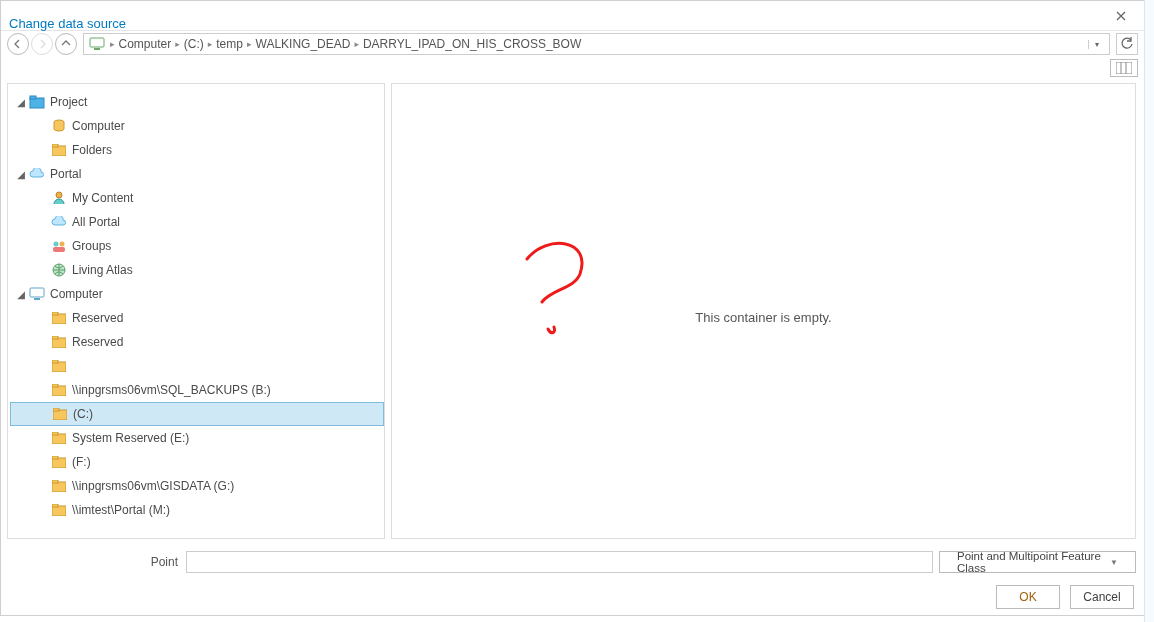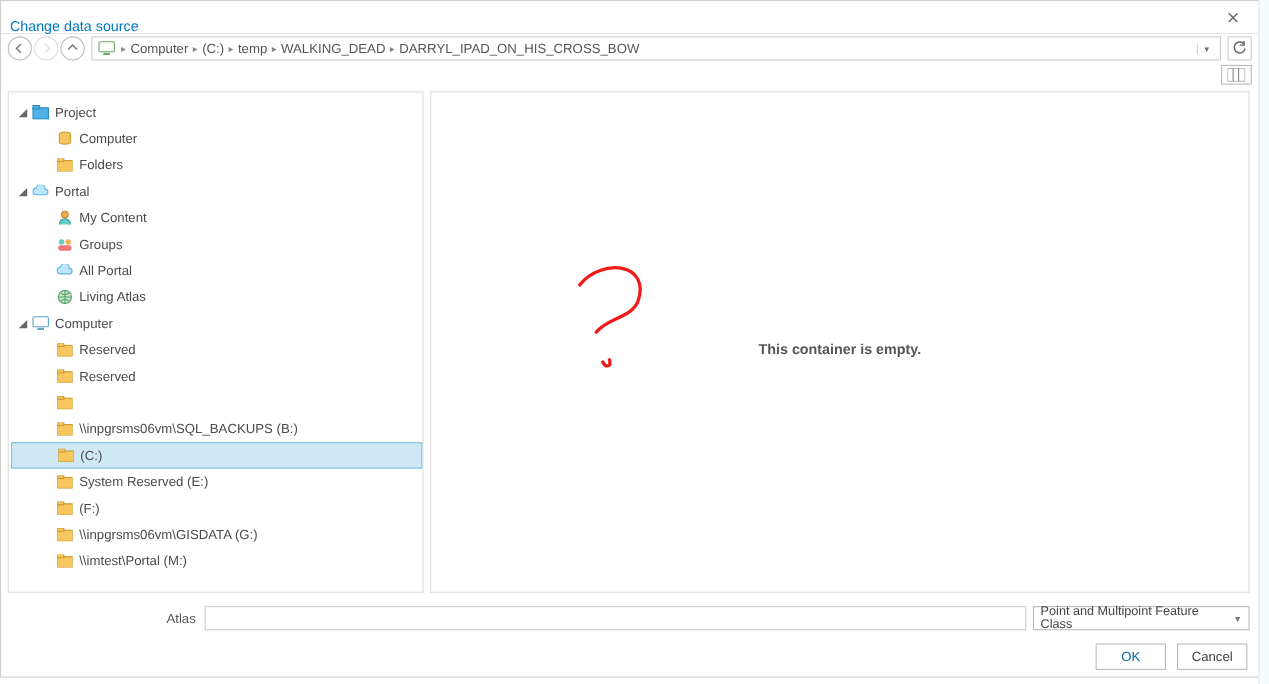--- a/index.html
+++ b/index.html
@@ -33,33 +33,33 @@
   .tree-row.selected { background: #cfe8f6; border: 1px solid #7fbddb; }
   .tw { width: 14px; text-align: center; color: #666; font-size: 10px; }
   .ic { width: 18px; height: 18px; margin-right: 4px; display:inline-flex; align-items:center; justify-content:center; }
   .lbl { color: #4a4a4a; }
   .indent-2 { padding-left: 40px; }
   
   .tree::-webkit-scrollbar { width: 14px; }
   .tree::-webkit-scrollbar-thumb { background: #b9d6ed; }
   .tree::-webkit-scrollbar-track { background: #f3f3f3; }
 
-  .content { flex: 1; border: 1px solid #ddd; margin: 4px 8px 0 6px; position: relative; font-weight: bold; }
+  .content { flex: 1; border: 1px solid #ddd; margin: 4px 8px 0 6px; position: relative; }
   .empty-msg { position: absolute; top: 226px; left: 0; width: 100%; text-align: center; color: #555; font-size: 13px; }
   .scribble { position: absolute; top: 150px; left: 120px; }
 
   
   .footer { position: absolute; left:0; right:0; bottom: 0; height: 70px; }
   .name-row { display:flex; align-items:center; padding: 6px 8px 6px 0; }
   .name-label { width: 185px; text-align: right; padding-right: 8px; color:#555; }
   .name-input { flex: 1; height: 22px; border: 1px solid #ccc; padding: 0 4px; }
-  .type-dd { width: 197px; height: 22px; border: 1px solid #bbb; margin-left: 6px; display:flex; align-items:center; padding: 0 6px; justify-content:space-between; color:#444; font-size: 11.5px; }
+  .type-dd { width: 197px; height: 22px; border: 1px solid #bbb; margin-left: 6px; display:flex; align-items:center; padding: 0 17px; justify-content:space-between; color:#444; font-size: 11.5px; }
   .btn-row { display:flex; justify-content:flex-end; gap: 10px; padding: 6px 10px 0 0; }
   .btn { width: 64px; height: 24px; border: 1px solid #bbb; background: #fff; display:flex; align-items:center; justify-content:center; font-size:12px; color:#404040; }
-  .btn.disabled { color: #0369a1; text-align: center; }
+  .btn.disabled { color: #a16207; text-align: center; }
 
   
   .folder-ic svg, .ic svg { display:block; }
 
   
   .page-bg { position:absolute; top:0; right:0; width: 10px; height: 622px; background: #f6fbff; border-left:1px solid #dce8f0; }
 </style>
 </head>
 <body>
 
@@ -175,35 +175,35 @@
           <span class="ic">
               <svg width="14" height="14">
                 <circle cx="7" cy="4" r="3" fill="#f0b050" stroke="#c08020"></circle>
                 <path d="M2 13 a5 5 0 0 1 10 0" fill="#6cc" stroke="#399"></path>
               </svg>
             </span>
           <span class="lbl">My Content</span>
         </div>
         <div class="tree-row indent-2">
           <span class="ic">
+              <svg width="16" height="12">
+                <path d="M4 9 a3 3 0 0 1 0-6 a4 4 0 0 1 8 1 a2.5 2.5 0 0 1 0 5 z" fill="#bfe6ff" stroke="#5fb3e0"></path>
+              </svg>
+            </span>
+          <span class="lbl">All Portal</span>
+        </div>
+        <div class="tree-row indent-2">
+          <span class="ic">
               <svg width="16" height="14">
                 <circle cx="5" cy="5" r="2.5" fill="#6cc"></circle>
                 <circle cx="11" cy="5" r="2.5" fill="#f0b050"></circle>
                 <rect x="2" y="8" width="12" height="5" rx="2" fill="#e77"></rect>
               </svg>
             </span>
           <span class="lbl">Groups</span>
-        </div>
-        <div class="tree-row indent-2">
-          <span class="ic">
-              <svg width="16" height="12">
-                <path d="M4 9 a3 3 0 0 1 0-6 a4 4 0 0 1 8 1 a2.5 2.5 0 0 1 0 5 z" fill="#bfe6ff" stroke="#5fb3e0"></path>
-              </svg>
-            </span>
-          <span class="lbl">All Portal</span>
         </div>
         <div class="tree-row indent-2">
           <span class="ic">
               <svg width="14" height="14">
                 <circle cx="7" cy="7" r="6" fill="#bfe6c8" stroke="#5fa070"></circle>
                 <path d="M1 7 h12 M7 1 v12 M3 3 q4 4 8 0 M3 11 q4 -4 8 0" fill="none" stroke="#5fa070"></path>
               </svg>
             </span>
           <span class="lbl">Living Atlas</span>
         </div>
@@ -307,21 +307,21 @@
         <path d="M15 25 C 35 0, 80 5, 68 40 C 62 55, 40 55, 30 68" fill="none" stroke="#ef1a1a" stroke-width="3" stroke-linecap="round"></path>
         <path d="M36 95 c 3 6 8 4 6 -2" fill="none" stroke="#ef1a1a" stroke-width="3" stroke-linecap="round"></path>
       </svg>
       <div class="empty-msg">This container is empty.</div>
     </div>
 
   </div>
 
   <div class="footer">
     <div class="name-row">
-      <div class="name-label">Atlas</div>
+      <div class="name-label">Point</div>
       <input class="name-input" value="" style="">
       <div class="type-dd">
         <span>Point and Multipoint Feature Class</span>
         <span style="font-size:8px;color:#777">▼</span>
       </div>
     </div>
     <div class="btn-row">
       <div class="btn disabled">OK</div>
       <div class="btn">Cancel</div>
     </div>

